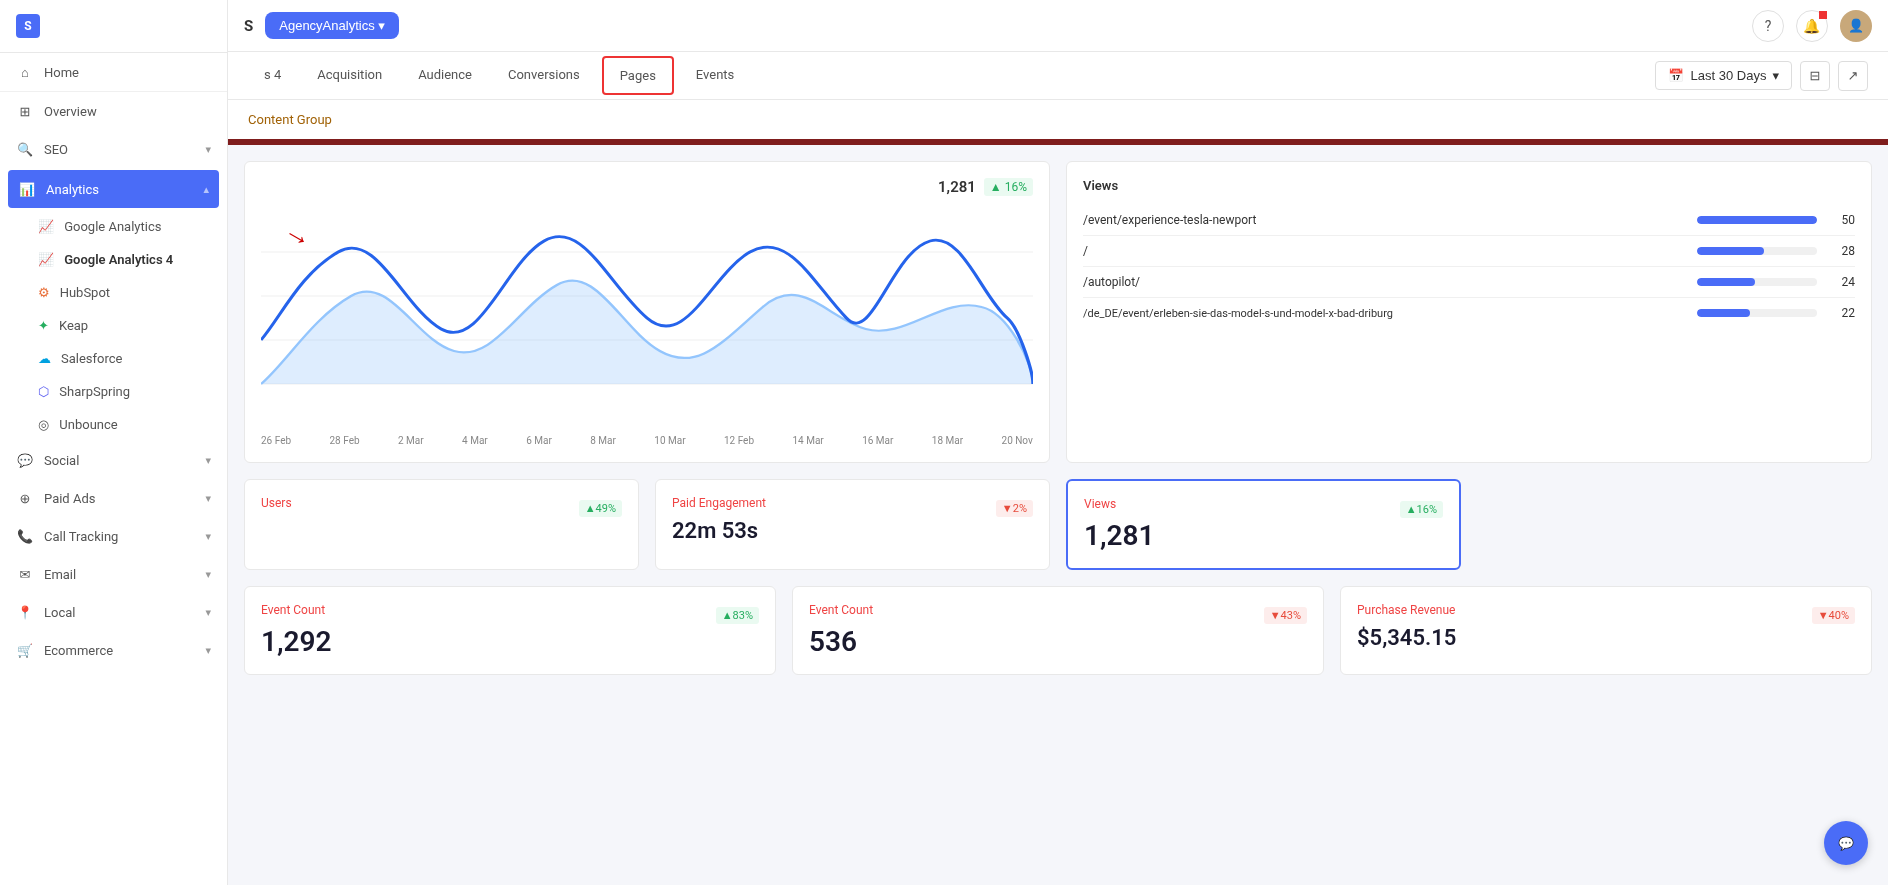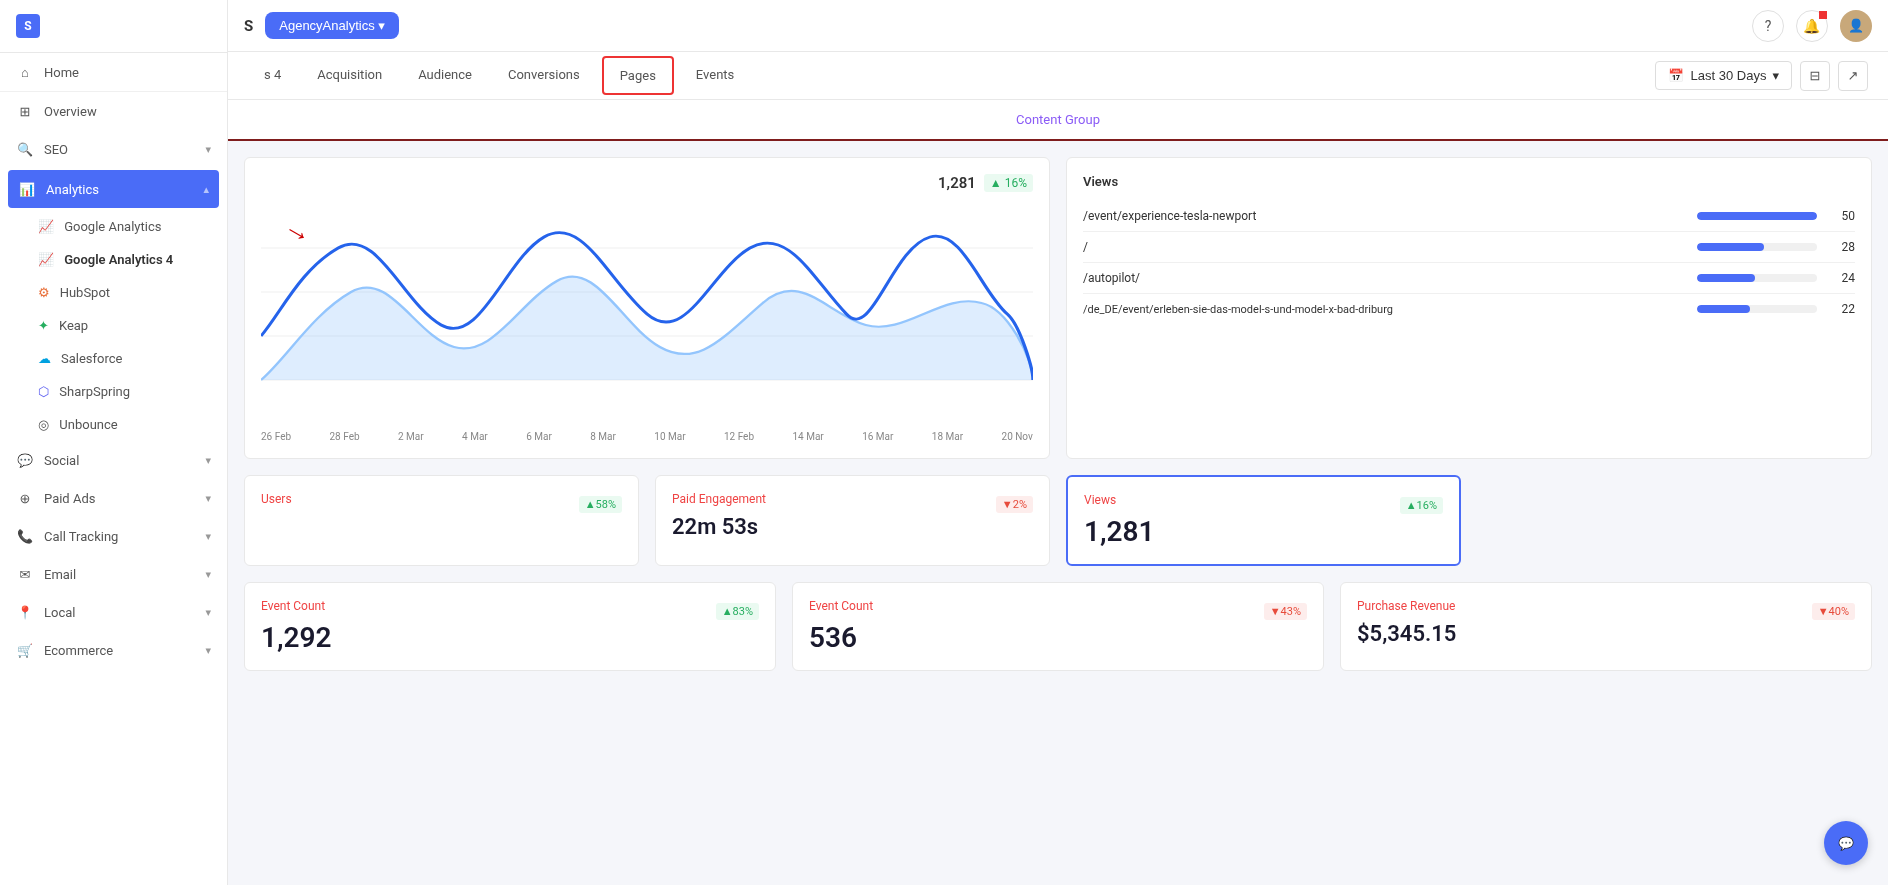--- a/index.html
+++ b/index.html
@@ -28,21 +28,21 @@
     .nav-tabs { background: #fff; border-bottom: 1px solid #e8e8e8; display: flex; align-items: center; padding: 0 20px; gap: 4px; }
     .nav-tab { padding: 14px 16px; font-size: 13px; color: #555; cursor: pointer; border-bottom: 2px solid transparent; white-space: nowrap; }
     .nav-tab.highlighted { border: 2px solid #e33; border-radius: 4px; color: #555; padding: 10px 16px; margin: 4px 2px; }
     .nav-tabs-spacer { flex: 1; }
     .date-picker-btn { display: flex; align-items: center; gap: 6px; border: 1px solid #ddd; border-radius: 4px; padding: 6px 12px; font-size: 13px; color: #333; cursor: pointer; background: #fff; }
     .nav-tabs-actions { display: flex; align-items: center; gap: 8px; }
     .icon-btn-small { width: 30px; height: 30px; border: 1px solid #ddd; border-radius: 4px; background: #fff; display: flex; align-items: center; justify-content: center; cursor: pointer; color: #555; }
 
     
     .content { flex: 1; overflow-y: auto; padding: 0; }
-    .content-header { padding: 12px 20px; background: #fff; border-bottom: 2px solid #7f1d1d; font-size: 13px; color: #8b5cf6; text-align: center; }
+    .content-header { padding: 12px 20px; background: #fff; border-bottom: 6px solid #7f1d1d; font-size: 13px; color: #a16207; }
 
     
     .chart-card { background: #fff; border-radius: 6px; border: 1px solid #e8e8e8; padding: 16px; position: relative; }
     .chart-header { display: flex; align-items: center; justify-content: flex-end; gap: 8px; margin-bottom: 12px; font-size: 13px; }
     .badge-up { color: #27ae60; font-size: 12px; background: #eafaf1; padding: 2px 6px; border-radius: 3px; }
 
     
     .views-card { background: #fff; border-radius: 6px; border: 1px solid #e8e8e8; padding: 16px; }
     .views-title { font-size: 13px; font-weight: 600; color: #333; margin-bottom: 12px; }
     .views-row { display: flex; align-items: center; padding: 8px 0; border-bottom: 1px solid #f0f0f0; gap: 8px; }
@@ -312,21 +312,21 @@
           <span class="views-count">22</span>
         </div>
       </div>
     </div>
 
     <div class="metrics-row" style="margin-top:16px;">
 
       <div class="metric-card">
         <div style="display:flex;justify-content:space-between;align-items:center;">
           <span class="metric-title">Users</span>
-          <span class="metric-badge up">▲58%</span>
+          <span class="metric-badge up">▲49%</span>
         </div>
       </div>
 
 
       <div class="metric-card">
         <div style="display:flex;justify-content:space-between;align-items:center;">
           <span class="metric-title">Paid Engagement</span>
           <span class="metric-badge down">▼2%</span>
         </div>
         <div class="metric-value" style="font-size:22px;">22m 53s</div>

